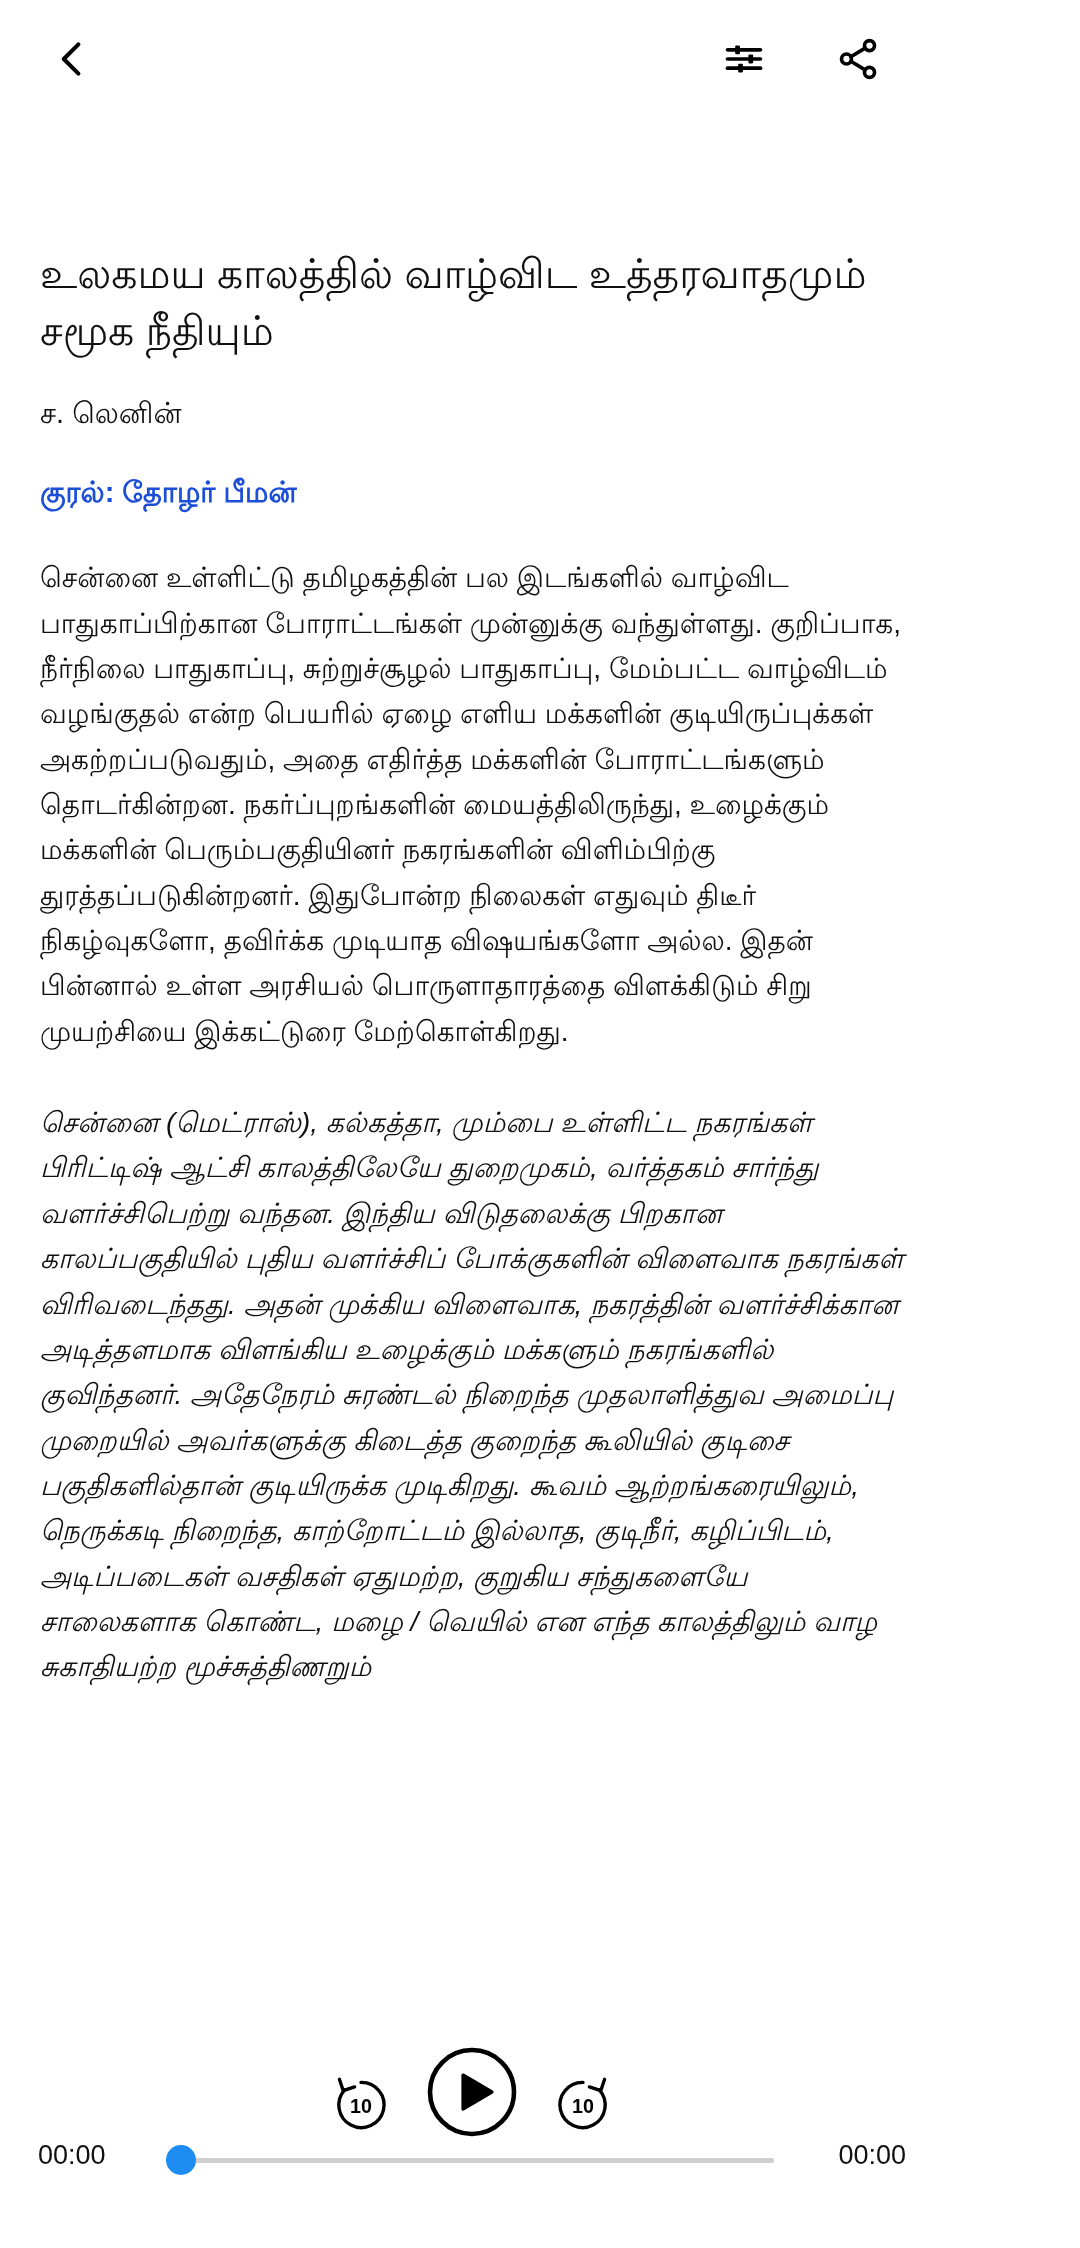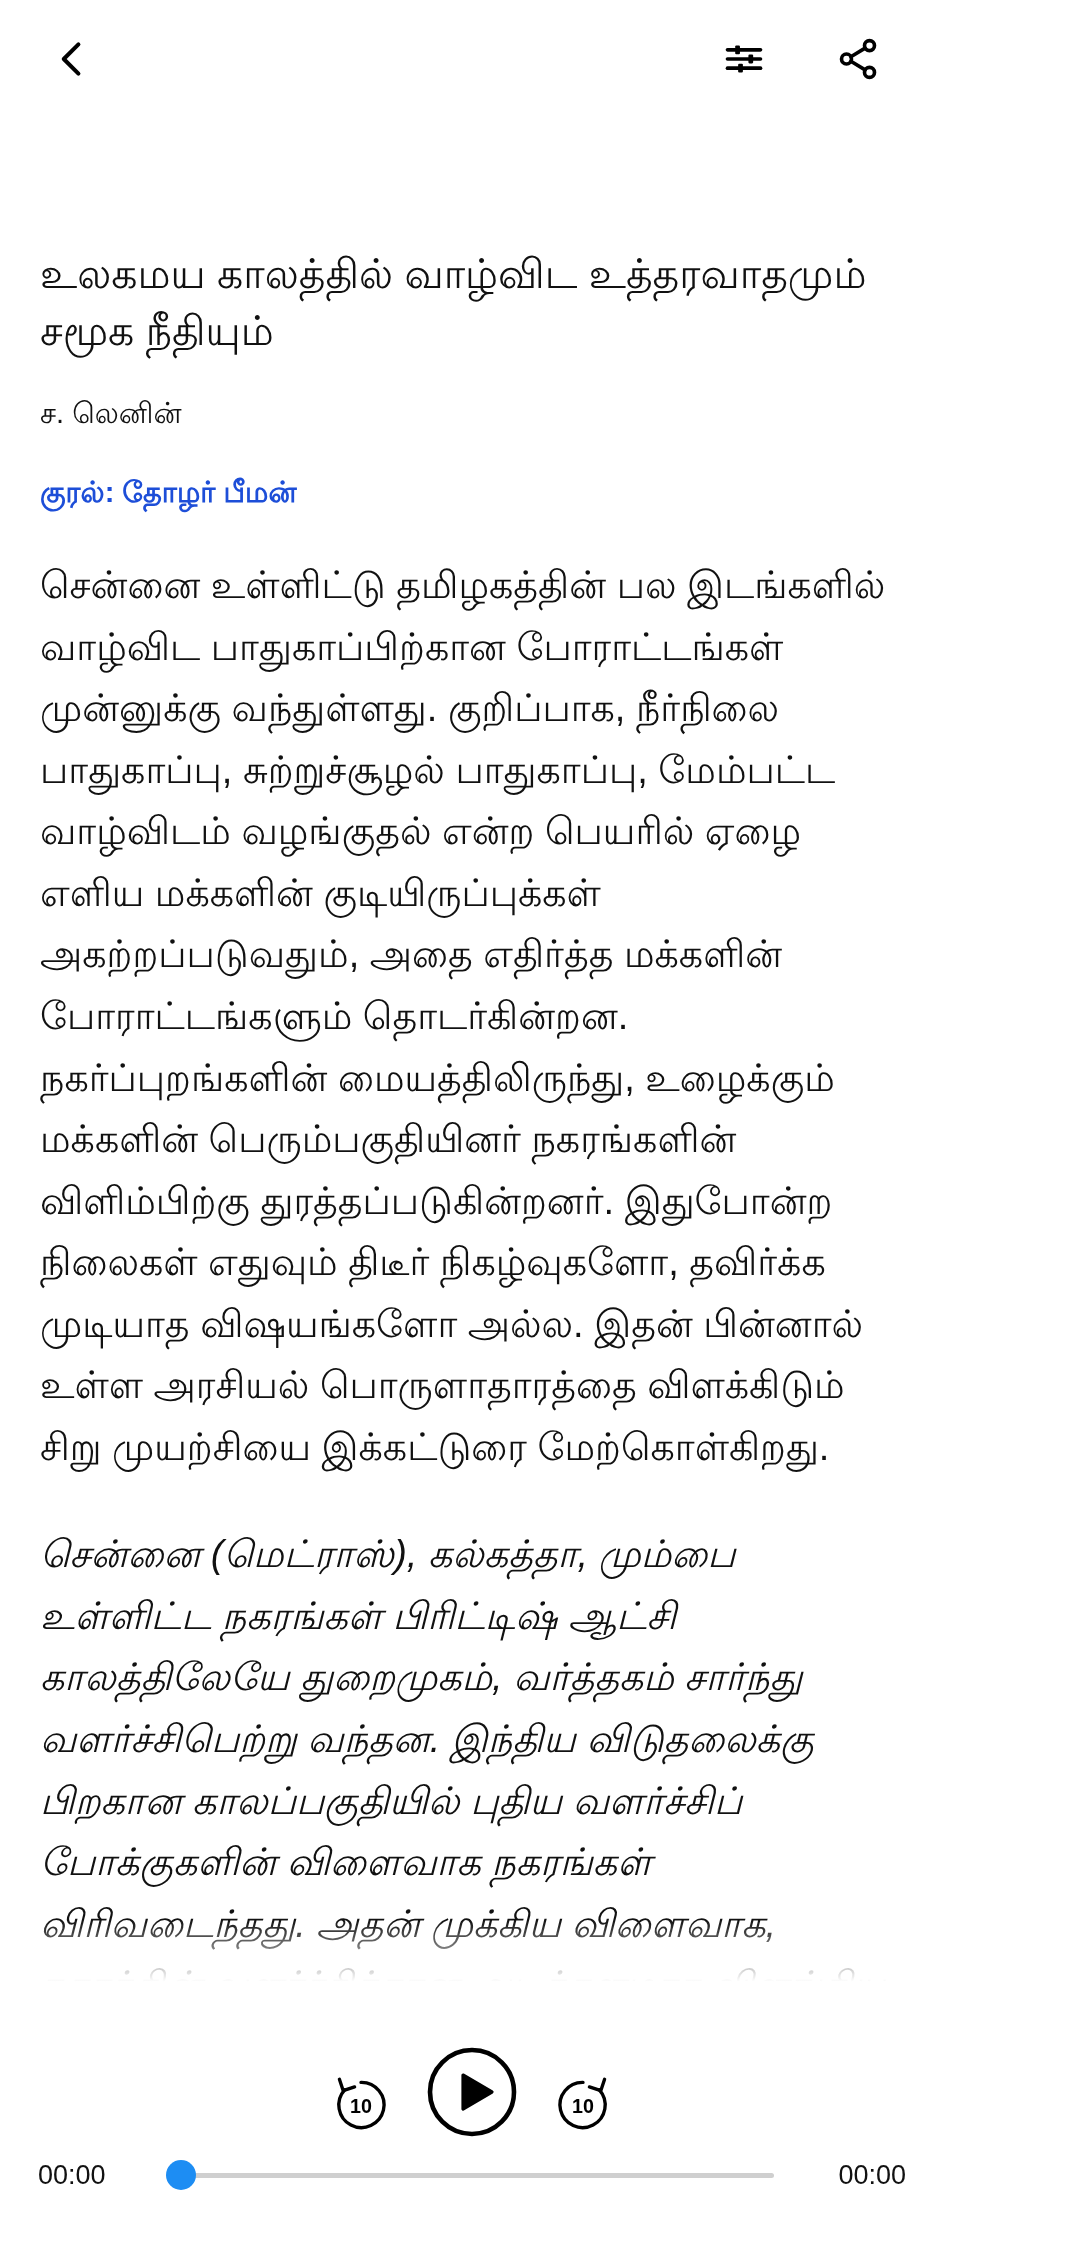--- a/index.html
+++ b/index.html
@@ -64,21 +64,21 @@
     color: #111111;
   }
   .article-voice {
     margin-top: 42px;
     font-size: 29px;
     font-weight: 700;
     color: #1d4ed8;
   }
   .article-para {
     margin-top: 42px;
-    font-size: 38px;
+    font-size: 28px;
     line-height: 1.62;
     color: #111111;
     text-align: left;
   }
   .article-para + .article-para { margin-top: 46px; font-style: italic; }
   .fade {
     position: absolute;
     left: 0;
     right: 0;
     bottom: 0;
@@ -110,21 +110,20 @@
     display: flex;
     align-items: center;
     justify-content: center;
     padding: 0;
   }
   .skip { width: 70px; height: 70px; }
   .play { width: 96px; height: 96px; }
 
   .seekbar-row {
     display: flex;
-    align-items: center;
     padding: 0 38px;
     gap: 22px;
     height: 70px;
   }
   .time {
     font-size: 27px;
     color: #111111;
     font-family: "Liberation Sans", sans-serif;
     min-width: 110px;
   }

